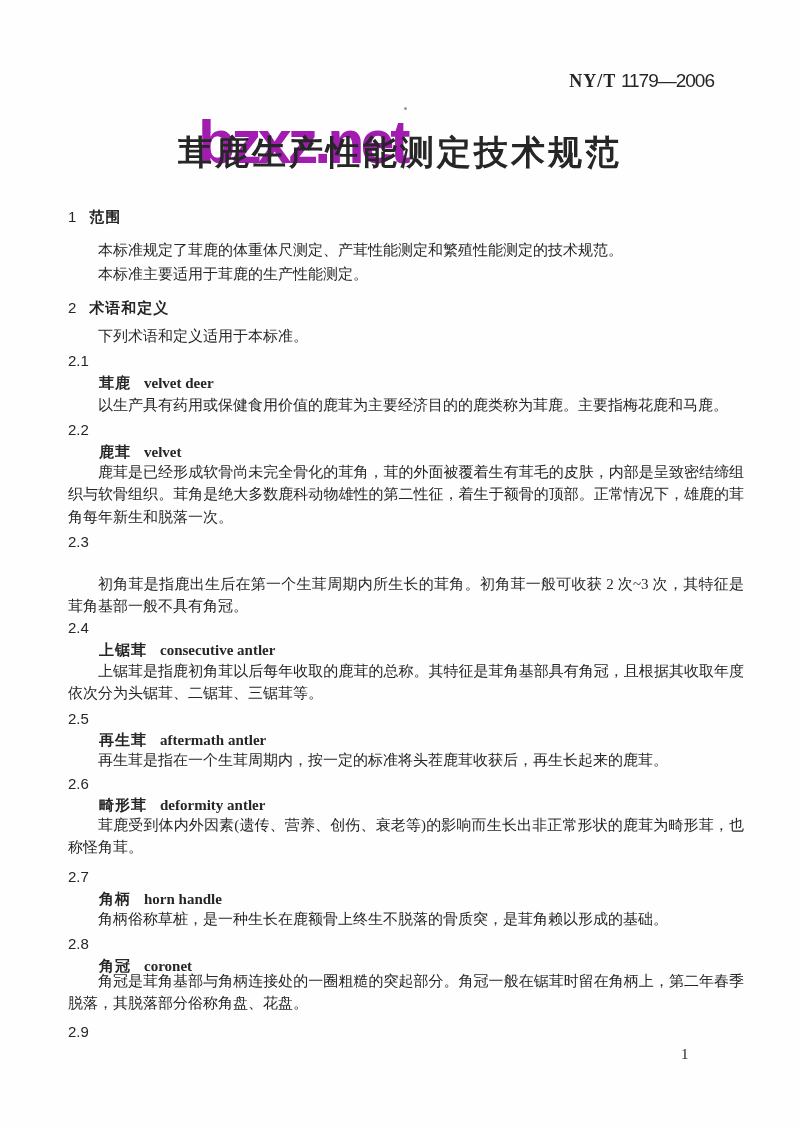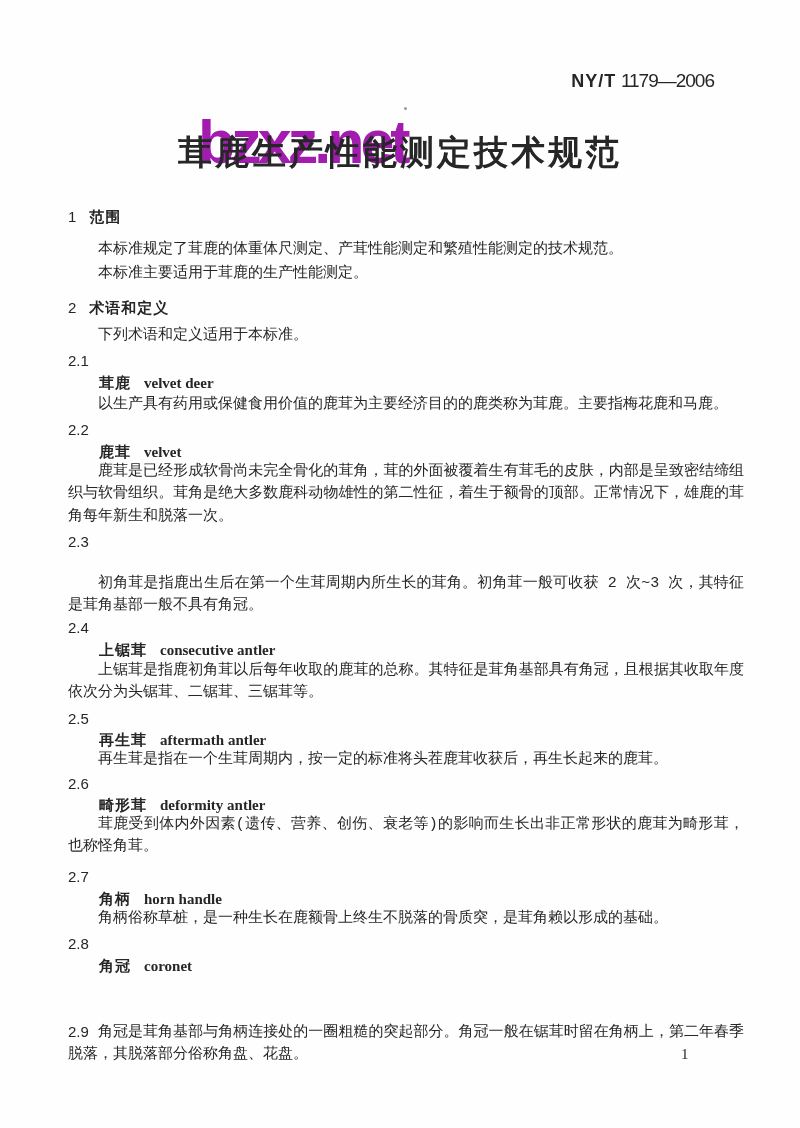--- a/index.html
+++ b/index.html
@@ -2,35 +2,35 @@
 <html><head>
 <meta charset="utf-8">
 <style>
   html,body{margin:0;padding:0;background:#ffffff;}
   .page{position:relative;width:800px;height:1128px;background:#fefefe;overflow:hidden;
         font-family:"Liberation Serif",serif;color:#262626;}
   .watermark{position:absolute;left:198px;top:112px;z-index:0;line-height:1;
         font-family:"Liberation Sans",sans-serif;font-weight:bold;
         font-size:61px;letter-spacing:-4px;color:#a21caf;user-select:none;}
   .std-code{position:absolute;top:70px;right:86px;z-index:1;font-size:18px;font-weight:bold;white-space:nowrap;}
-  .std-code .prefix{font-family:Liberation Sans, sans-serif;letter-spacing:1px;}
+  .std-code .prefix{font-family:Liberation Serif, serif;letter-spacing:1px;}
   .std-code .number{font-family:"Liberation Sans",sans-serif;font-weight:normal;font-size:19px;letter-spacing:-1px;}
   .doc-title{position:absolute;left:0;top:130px;width:100%;text-align:center;z-index:1;
         font-family:"Liberation Sans",sans-serif;font-weight:bold;font-size:34px;letter-spacing:3px;}
   .speck{position:absolute;left:404px;top:107px;width:3px;height:3px;background:#9a9a9a;border-radius:50%;z-index:1;}
   .content{position:absolute;left:68px;top:0;width:676px;height:1128px;z-index:1;
         font-size:15px;line-height:22.4px;}
   .b{position:absolute;left:0;width:100%;}
   .sec-head{font-family:"Liberation Sans",sans-serif;font-weight:bold;letter-spacing:1px;}
   .sec-head .n{font-weight:normal;letter-spacing:0;margin-right:13px;}
   .num{font-family:"Liberation Sans",sans-serif;}
   .term{padding-left:31px;font-weight:bold;}
   .term .zh{font-family:"Liberation Sans",sans-serif;letter-spacing:1px;}
   .term .en{font-family:"Liberation Serif",serif;margin-left:13px;letter-spacing:0;margin-top:48px;}
-  .para{text-indent:2em;text-align:justify;font-family:Liberation Mono, monospace;}
+  .para{text-indent:2em;text-align:justify;}
   .pagenum{position:absolute;left:681px;top:1046px;z-index:1;font-size:15px;}
 </style>
 </head>
 <body>
 
 <div class="page">
 
   <div class="watermark">bzxz.net</div>
   <div class="speck"></div>
 
@@ -90,21 +90,21 @@
     <div class="b num" style="top:866px">2.7</div>
     <div class="b term" style="top:888px">
       <span class="zh">角柄</span><span class="en">horn handle</span>
     </div>
     <div class="b para" style="top:908px">角柄俗称草桩，是一种生长在鹿额骨上终生不脱落的骨质突，是茸角赖以形成的基础。</div>
 
     <div class="b num" style="top:933px">2.8</div>
     <div class="b term" style="top:955px">
       <span class="zh">角冠</span><span class="en">coronet</span>
     </div>
-    <div class="b para" style="top:1022px">角冠是茸角基部与角柄连接处的一圈粗糙的突起部分。角冠一般在锯茸时留在角柄上，第二年春季脱落，其脱落部分俗称角盘、花盘。</div>
+    <div class="b para" style="top:970px">角冠是茸角基部与角柄连接处的一圈粗糙的突起部分。角冠一般在锯茸时留在角柄上，第二年春季脱落，其脱落部分俗称角盘、花盘。</div>
 
     <div class="b num" style="top:1021px">2.9</div>
 
   </div>
 
   <div class="pagenum">1</div>
 
 </div>
 
 </body></html>

